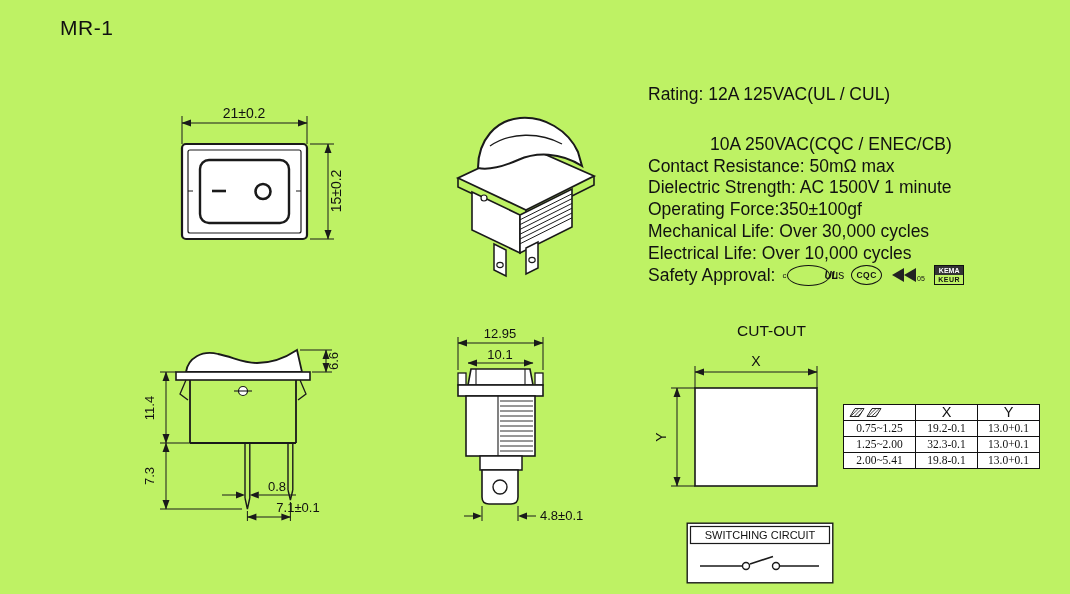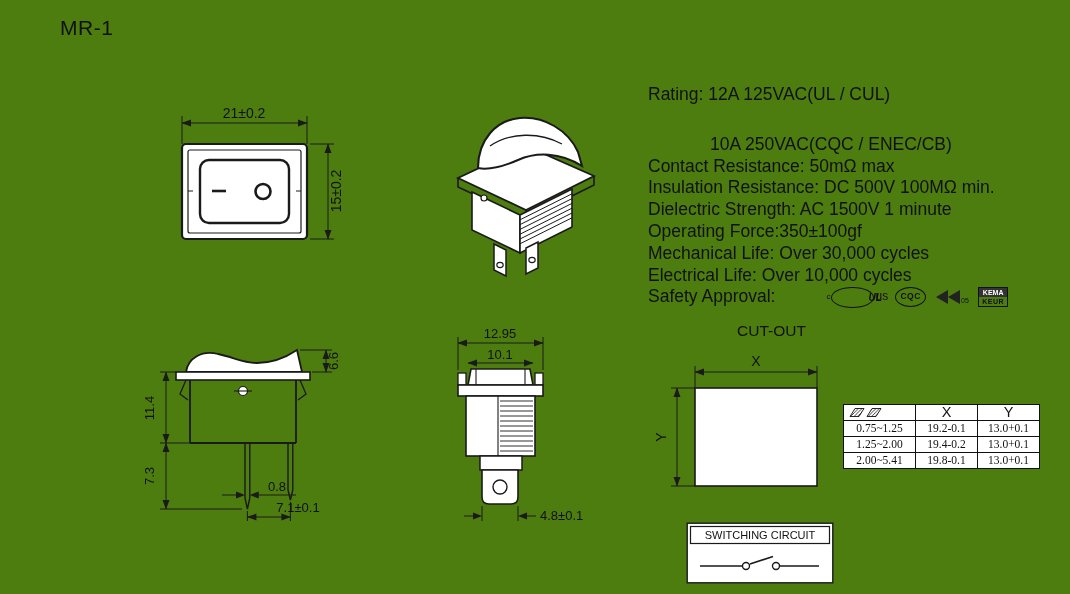--- a/index.html
+++ b/index.html
@@ -1,27 +1,27 @@
 <!DOCTYPE html>
 <html><head>
 <meta charset="utf-8">
 <style>
   *{margin:0;padding:0;box-sizing:border-box;}
   html,body{background:#ffffff;}
-  .canvas{position:relative;width:1070px;height:594px;background:#4d7c0f;
+  .canvas{position:relative;width:1070px;height:594px;background:#bef264;
           font-family:"Liberation Sans",sans-serif;color:#111;overflow:hidden;}
   .abs{position:absolute;}
   .title{left:60px;top:16px;font-size:21px;letter-spacing:.5px;}
   svg{display:block;}
   svg text{font-family:"Liberation Sans",sans-serif;fill:#111;}
   
   .specs{left:648px;top:84px;width:422px;font-size:17.5px;line-height:21.8px;white-space:nowrap;}
   .spec-line{height:21.8px;}
   .indent{padding-left:62px;margin-top:28px;}
-  .safety-row{display:flex;align-items:center;gap:44px;}
+  .safety-row{display:flex;align-items:center;}
   .marks{display:inline-flex;align-items:center;gap:7px;margin-left:7px;}
   .ulmark{display:inline-flex;align-items:flex-end;}
   .ul-c{font-size:8px;margin-right:1px;}
   .ul-circle{width:43px;height:21px;border:1.6px solid #111;border-radius:50%;
              display:inline-flex;align-items:center;justify-content:flex-start;padding-left:36px;}
   .ul-txt{font-size:10px;font-weight:bold;font-style:italic;}
   .ul-us{font-size:12px;margin-left:1px;}
   .cqc{width:31px;height:20px;border:1.6px solid #111;border-radius:50%;
        display:inline-flex;align-items:center;justify-content:center;
        font-size:8.5px;font-weight:bold;letter-spacing:.5px;}
@@ -176,21 +176,20 @@
       <polygon points="54,193 45,189.5 45,196.5" fill="#1a1a1a"></polygon>
       <polygon points="90,193 99,189.5 99,196.5" fill="#1a1a1a"></polygon>
       <text x="112" y="197" font-size="13" text-anchor="start">4.8±0.1</text>
     </g>
   </svg>
 
   <div class="abs specs">
     <div class="spec-line">Rating: 12A 125VAC(UL / CUL)</div>
     <div class="spec-line indent">10A  250VAC(CQC / ENEC/CB)</div>
     <div class="spec-line">Contact Resistance: 50mΩ max</div>
-    <div class="spec-line">Insulation Resistance: DC 500V 100MΩ min.</div>
     <div class="spec-line">Dielectric Strength: AC 1500V 1 minute</div>
     <div class="spec-line">Operating Force:350±100gf</div>
     <div class="spec-line">Mechanical Life: Over 30,000 cycles</div>
     <div class="spec-line">Electrical Life: Over 10,000 cycles</div>
     <div class="spec-line safety-row">
       <span>Safety Approval:</span>
       <span class="marks">
         <span class="ulmark">
           <span class="ul-c">c</span>
           <span class="ul-circle">
@@ -252,21 +251,21 @@
       <th class="c1">X</th>
       <th class="c2">Y</th>
     </tr>
     <tr>
       <td>0.75~1.25</td>
       <td>19.2-0.1</td>
       <td>13.0+0.1</td>
     </tr>
     <tr>
       <td>1.25~2.00</td>
-      <td>19.4-0.2</td>
+      <td>32.3-0.1</td>
       <td>13.0+0.1</td>
     </tr>
     <tr>
       <td>2.00~5.41</td>
       <td>19.8-0.1</td>
       <td>13.0+0.1</td>
     </tr>
   </tbody>
     </table>
 

